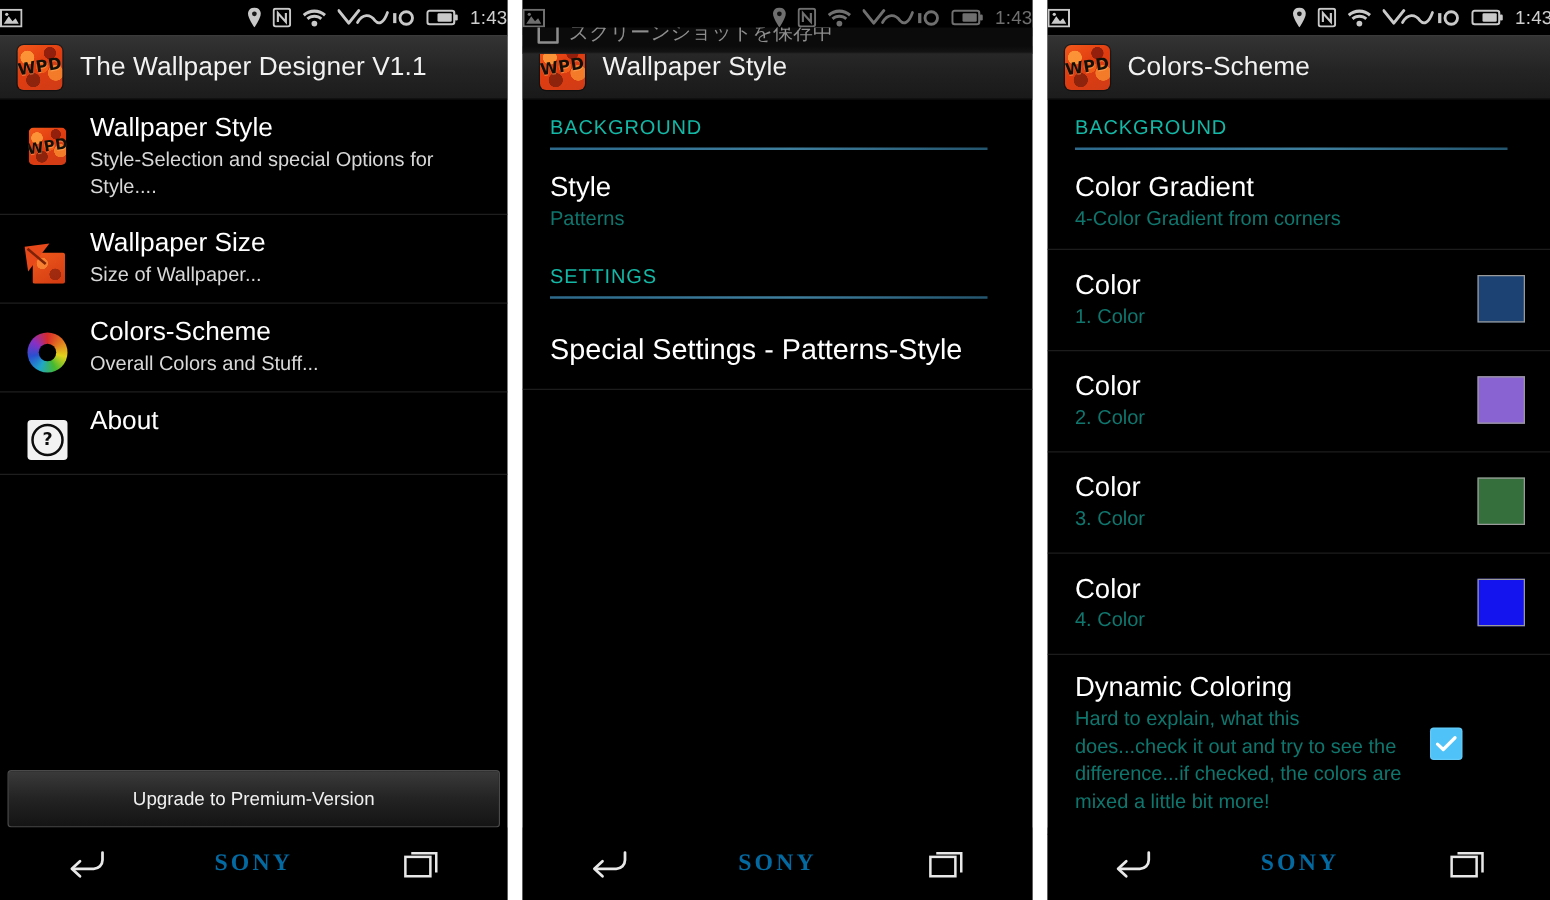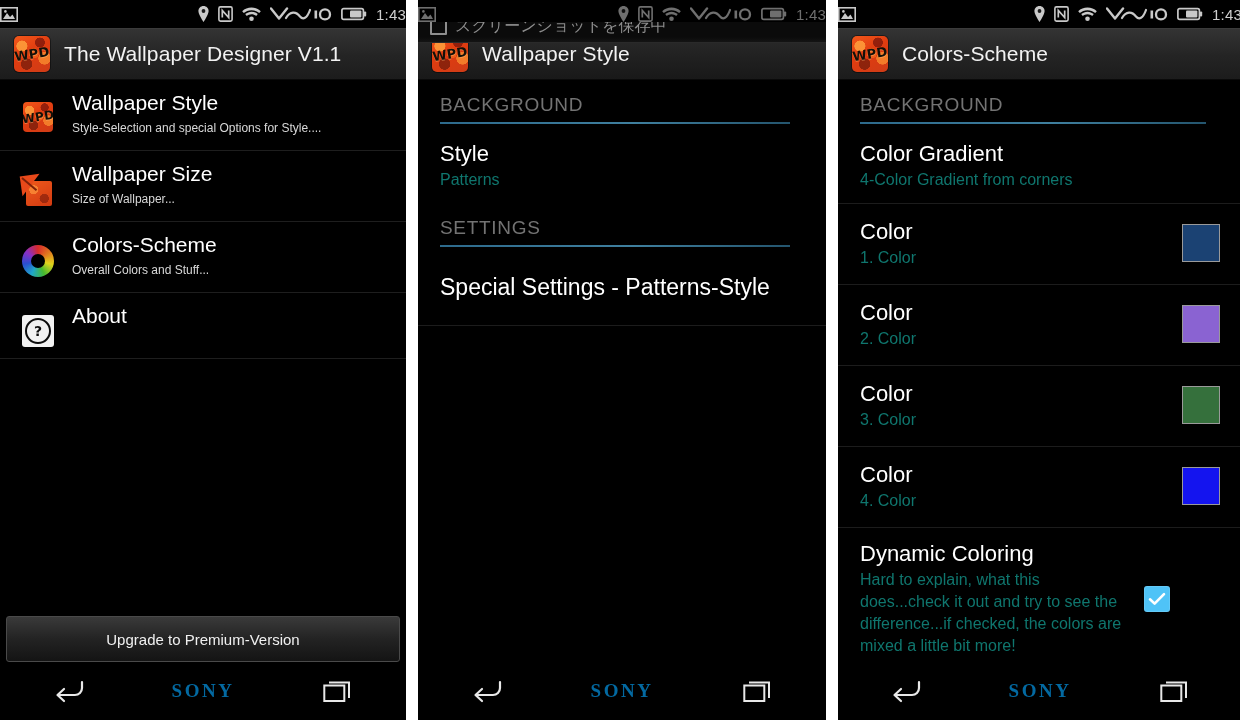--- a/index.html
+++ b/index.html
@@ -81,21 +81,21 @@
   
   .list{padding:0;}
   .lrow{
     display:flex;align-items:flex-start;gap:14px;
     padding:10px 14px 11px 18px;box-sizing:border-box;
     border-bottom:1px solid #1e1e1e;position:relative;
   }
   .lrow .licon{width:40px;flex:0 0 auto;display:flex;align-items:center;justify-content:center;padding-top:12px;}
   .lrow .ltxt{flex:1 1 auto;min-width:0;}
   .ltitle{color:#ffffff;font-size:21px;line-height:26px;font-weight:400;}
-  .lsub{color:#d8d8d8;font-size:12px;line-height:21px;margin-top:2px;}
+  .lsub{color:#d8d8d8;font-size:16px;line-height:21px;margin-top:2px;}
 
   
   .ic-size{
     width:34px;height:34px;position:relative;
   }
   .ic-size .sq{
     position:absolute;left:5px;top:8px;width:26px;height:25px;border-radius:2px;
     background:
       radial-gradient(circle at 30% 35%,rgba(255,150,60,.7) 0 18%,rgba(0,0,0,0) 19%),
       radial-gradient(circle at 70% 70%,rgba(120,25,10,.6) 0 18%,rgba(0,0,0,0) 19%),
@@ -150,21 +150,21 @@
   .navbar>div{flex:1 1 0;display:flex;align-items:center;justify-content:center;}
   .sony{
     color:#0369a1;font-family:"Liberation Serif","DejaVu Serif",serif;
     font-size:19px;font-weight:700;letter-spacing:2.5px;
   }
 
   
   .prefs{padding:0 0 0 0;}
   .pcat{padding:14px 22px 5px 22px;}
   .pcat .pcat-t{
-    color:#737373;font-size:19px;letter-spacing:.7px;
+    color:#14b8a6;font-size:16px;letter-spacing:.7px;
   }
   .pcat .pcat-rule{
     height:2px;margin-top:6px;margin-right:14px;
     background:linear-gradient(90deg,#2d6a8c,#3f7f9e 55%,#24556e);
   }
   .prow{
     display:flex;align-items:center;padding:11px 22px 13px 22px;
     box-sizing:border-box;border-bottom:1px solid #1c1c1c;
   }
   .prow.noline{border-bottom:none;}
@@ -404,21 +404,21 @@
           <div class="ptitle">Style</div>
           <div class="psub">Patterns</div>
         </div>
       </div>
 
       <div class="pcat">
         <div class="pcat-t">SETTINGS</div>
         <div class="pcat-rule"></div>
       </div>
 
-      <div class="prow" style="padding-top:22px;padding-bottom:24px;margin:0 0;">
+      <div class="prow" style="padding-top:22px;padding-bottom:18px;margin:0 0;">
         <div class="ptxt">
           <div class="ptitle big">Special Settings - Patterns-Style</div>
         </div>
       </div>
 
 
     </div>
 
     <div class="navbar">
       <div>

